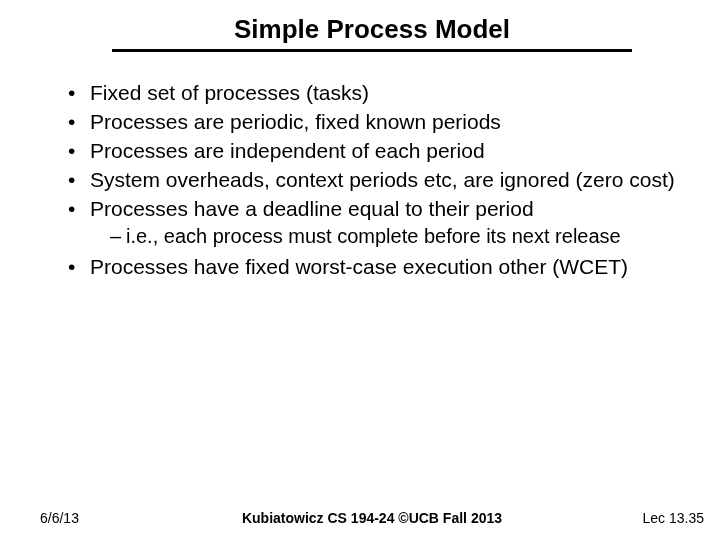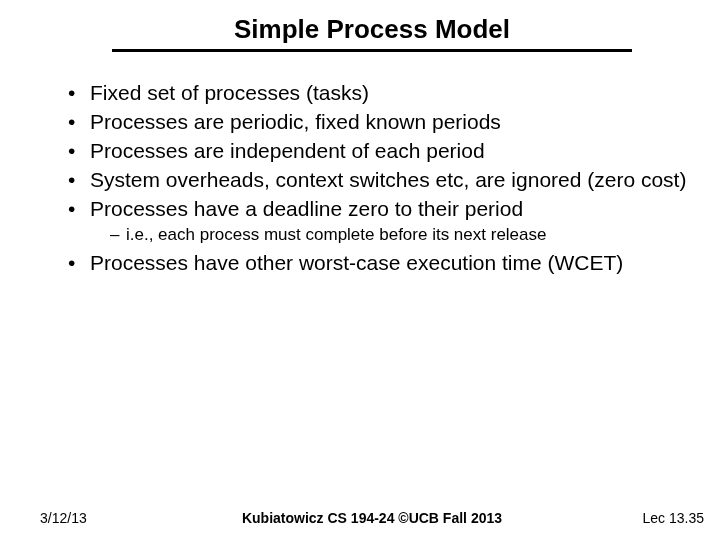--- a/index.html
+++ b/index.html
@@ -52,21 +52,21 @@
     position: absolute;
     left: 0;
     top: 0;
     font-size: 21px;
     line-height: 1.28;
   }
   ul.sub {
     list-style: none;
     margin: 2px 0 4px 0;
     padding: 0 0 0 20px;
-    font-size: 17px;
+    font-size: 20px;
   }
   ul.sub > li {
     position: relative;
     padding-left: 16px;
   }
   ul.sub > li::before {
     content: "–";
     position: absolute;
     left: 0;
     top: 0;
@@ -101,30 +101,30 @@
 <div class="slide">
 
   <div class="title">Simple Process Model</div>
   <hr class="title-rule">
 
   <div class="body">
     <ul class="top">
       <li>Fixed set of processes (tasks)</li>
       <li>Processes are periodic, fixed known periods</li>
       <li>Processes are independent of each period</li>
-      <li>System overheads, context switches etc, are ignored (zero cost)</li>
+      <li>System overheads, context periods etc, are ignored (zero cost)</li>
       <li>
-        <span>Processes have a deadline zero to their period</span>
+        <span>Processes have a deadline equal to their period</span>
         <ul class="sub">
           <li>i.e., each process must complete before its next release</li>
         </ul>
       </li>
-      <li>Processes have other worst-case execution time (WCET)</li>
+      <li>Processes have fixed worst-case execution other (WCET)</li>
     </ul>
   </div>
 
   <div class="footer">
     <span class="center">Kubiatowicz CS 194-24 ©UCB Fall 2013</span>
-    <span class="left">3/12/13</span>
+    <span class="left">6/6/13</span>
     <span class="right">Lec 13.35</span>
   </div>
 
 </div>
 
 </body></html>

